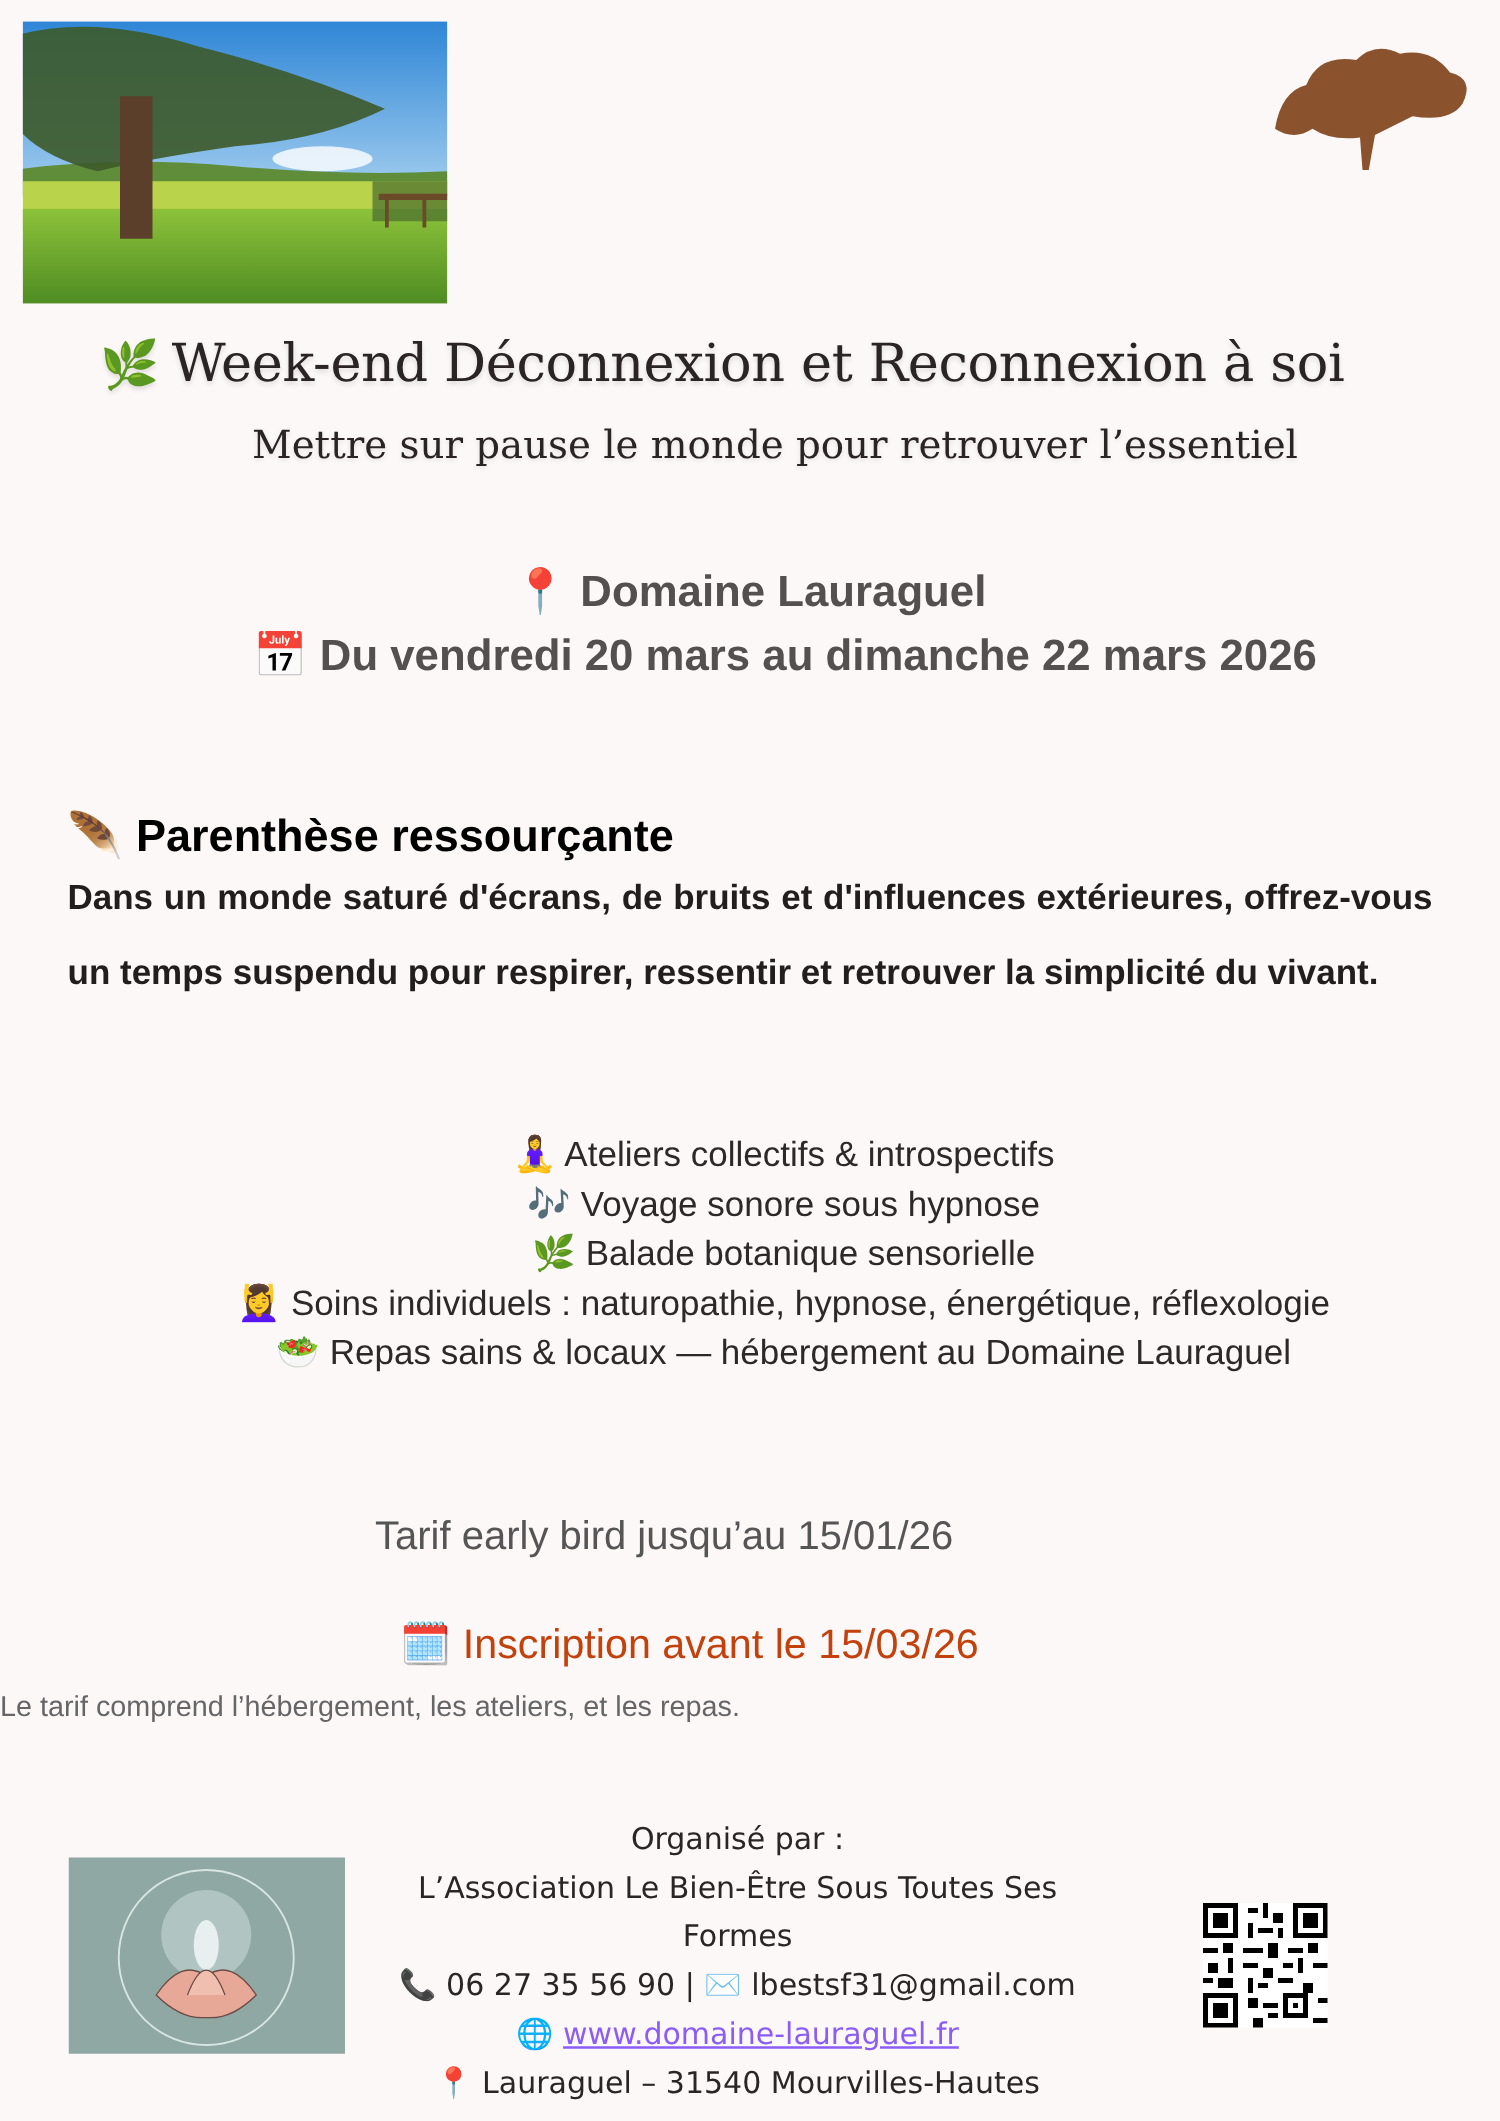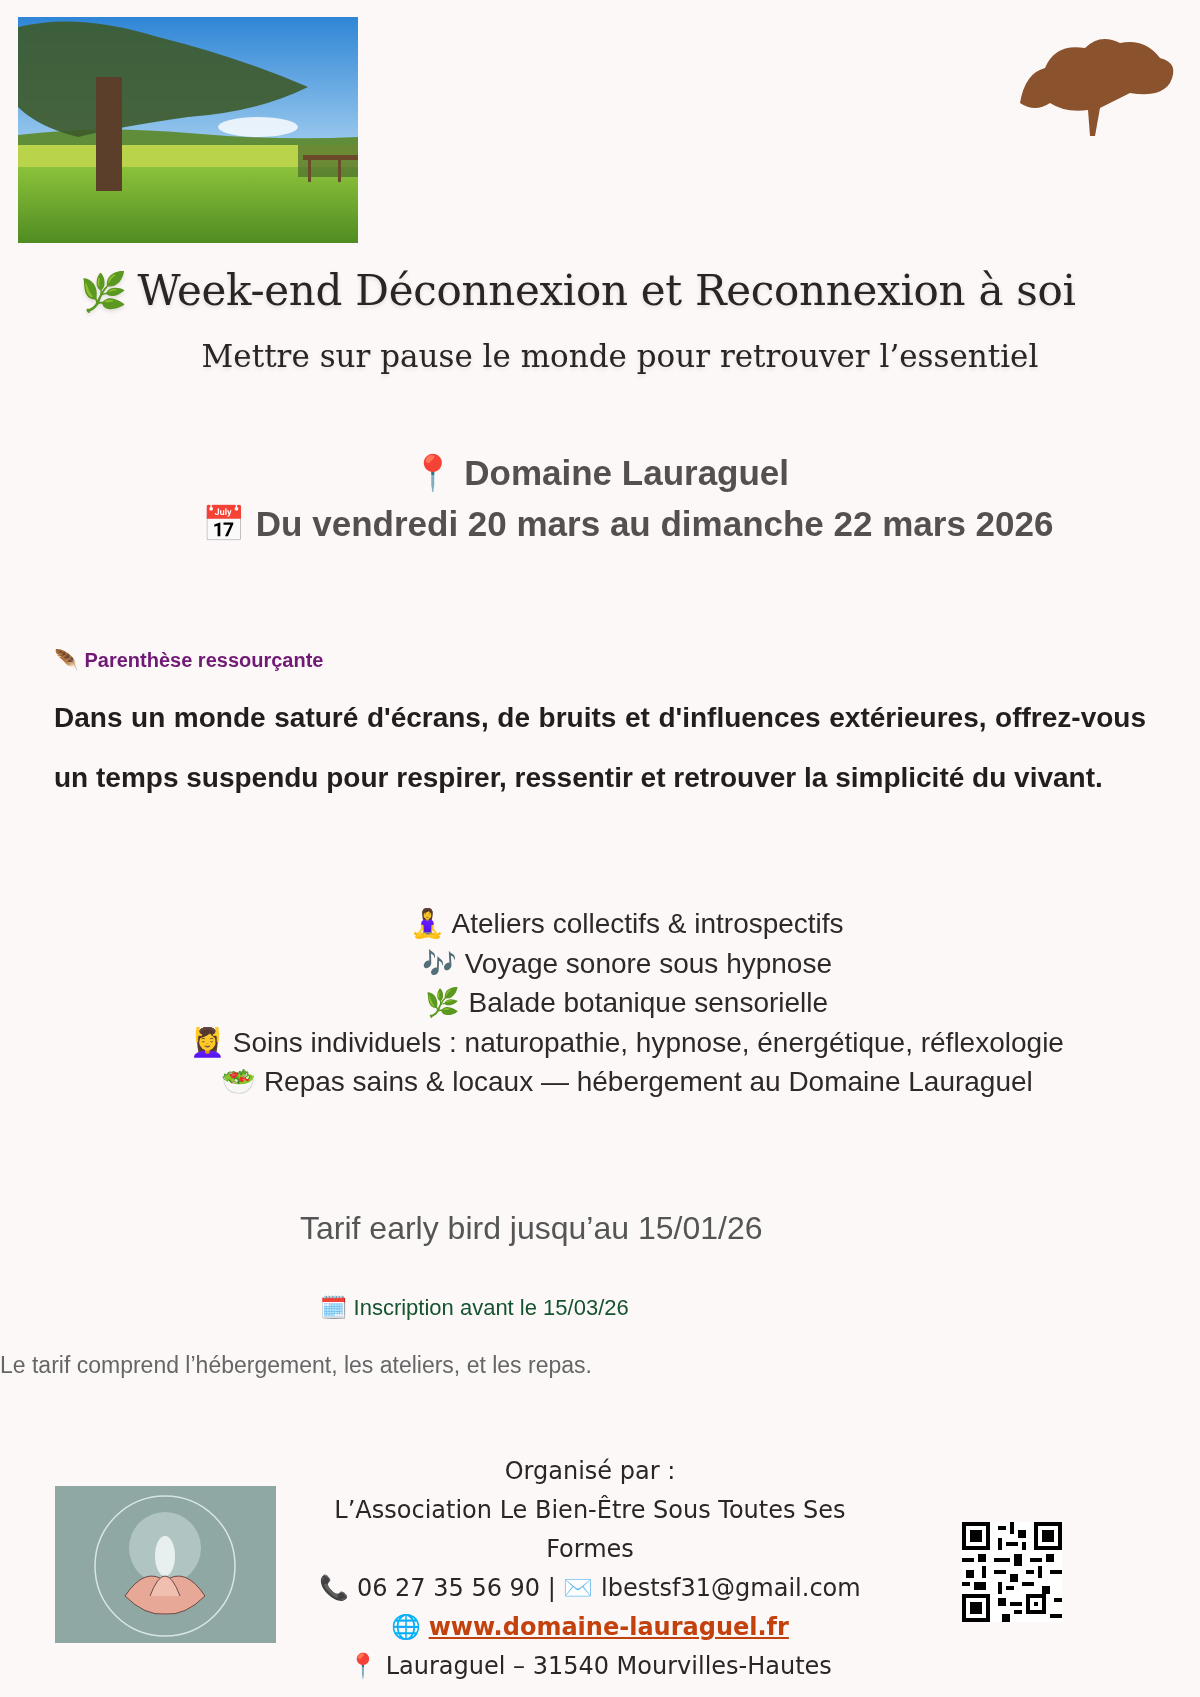--- a/index.html
+++ b/index.html
@@ -41,51 +41,51 @@
   .place, .dates {
     left: 0; width: 1200px; text-align: center;
     font-family: "Liberation Sans", sans-serif;
     font-weight: bold; color: #555050;
   }
   .place { top: 453px; font-size: 35px; box-sizing: border-box; }
   .dates { top: 504px; font-size: 35px; padding-left: 56px; box-sizing: border-box; }
   .emoji { font-family: "DejaVu Sans", sans-serif; font-weight: normal; }
 
   .para-head {
-    left: 54px; top: 648px; font-size: 20px; font-weight: bold; color: #701a75;
+    left: 54px; top: 648px; font-size: 36px; font-weight: bold; color: #000000;
   }
   .para-body {
     left: 54px; top: 688px; width: 1092px;
     font-size: 28px; font-weight: bold; color: #231e1e;
     line-height: 60px; text-align: justify;
   }
 
   .features {
     left: 0; width: 1200px; top: 904px; text-align: center;
     font-size: 28px; color: #2d2929; line-height: 39.5px; padding-left: 27px;
   }
   .features div { white-space: nowrap; }
 
   .tarif {
     left: 300px; top: 1210px; font-size: 32px; color: #555;
   }
   .inscr {
-    left: 320px; top: 1295px; font-size: 22px; color: #14532d;
+    left: 320px; top: 1295px; font-size: 33px; color: #c2410c;
   }
   .note {
     left: 0; width: 1170px; top: 1352px; text-align: left;
     font-size: 23px; color: #666;
   }
 
   .org {
     left: 290px; width: 600px; top: 1452px; text-align: center;
     font-family: "DejaVu Sans", sans-serif;
     font-size: 24px; color: #2a2626; line-height: 39px;
   }
-  .org a { color: #c2410c; text-decoration: underline; font-weight: bold; }
+  .org a { color: #8b5cf6; text-decoration: underline; }
 
   .assoc-logo {
     left: 55px; top: 1486px; width: 221px; height: 157px;
     background: #8fa8a3;
   }
   .qr { left: 962px; top: 1522px; width: 100px; height: 100px; }
 </style>
 </head>
 <body>
 

